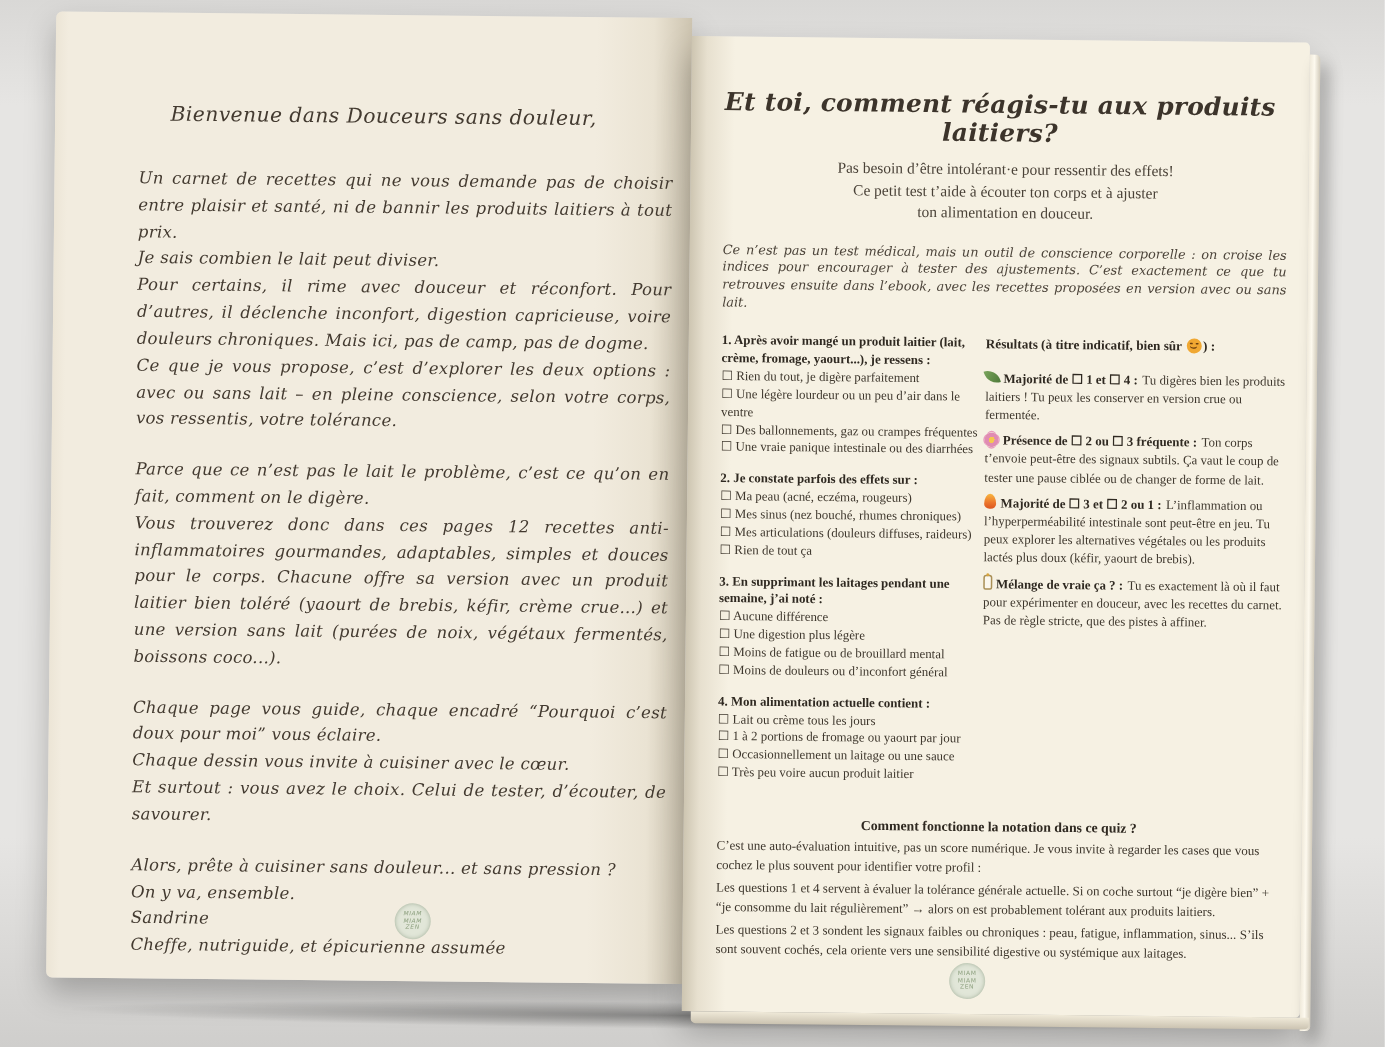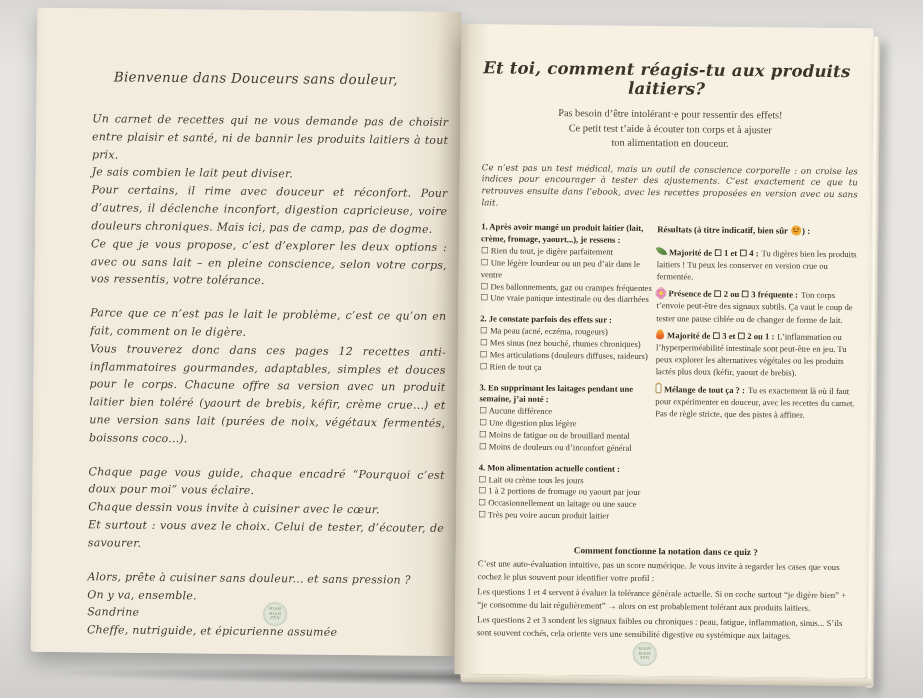--- a/index.html
+++ b/index.html
@@ -155,21 +155,21 @@
           <p class="r-item">
             <span class="ricon" data-icon="leaf-icon"></span><b>Majorité de ☐ 1 et ☐ 4 :</b><span>Tu digères bien les produits laitiers ! Tu peux les conserver en version crue ou fermentée.</span>
           </p>
           <p class="r-item">
             <span class="ricon" data-icon="flower-icon"></span><b>Présence de ☐ 2 ou ☐ 3 fréquente :</b><span>Ton corps t’envoie peut-être des signaux subtils. Ça vaut le coup de tester une pause ciblée ou de changer de forme de lait.</span>
           </p>
           <p class="r-item">
             <span class="ricon" data-icon="flame-icon"></span><b>Majorité de ☐ 3 et ☐ 2 ou 1 :</b><span>L’inflammation ou l’hyperperméabilité intestinale sont peut-être en jeu. Tu peux explorer les alternatives végétales ou les produits lactés plus doux (kéfir, yaourt de brebis).</span>
           </p>
           <p class="r-item">
-            <span class="ricon" data-icon="milk-bottle-icon"></span><b>Mélange de tout ça ? :</b><span>Tu es exactement là où il faut pour expérimenter en douceur, avec les recettes du carnet. Pas de règle stricte, que des pistes à affiner.</span>
+            <span class="ricon" data-icon="milk-bottle-icon"></span><b>Mélange de vraie ça ? :</b><span>Tu es exactement là où il faut pour expérimenter en douceur, avec les recettes du carnet. Pas de règle stricte, que des pistes à affiner.</span>
           </p>
         </div>
       </div>
 
       <div class="scoring">
         <div class="s-title">Comment fonctionne la notation dans ce quiz ?</div>
         <p class="s-par">C’est une auto-évaluation intuitive, pas un score numérique. Je vous invite à regarder les cases que vous cochez le plus souvent pour identifier votre profil :</p>
         <p class="s-par">Les questions 1 et 4 servent à évaluer la tolérance générale actuelle. Si on coche surtout “je digère bien” + “je consomme du lait régulièrement” → alors on est probablement tolérant aux produits laitiers.</p>
         <p class="s-par">Les questions 2 et 3 sondent les signaux faibles ou chroniques : peau, fatigue, inflammation, sinus... S’ils sont souvent cochés, cela oriente vers une sensibilité digestive ou systémique aux laitages.</p>
       </div>

